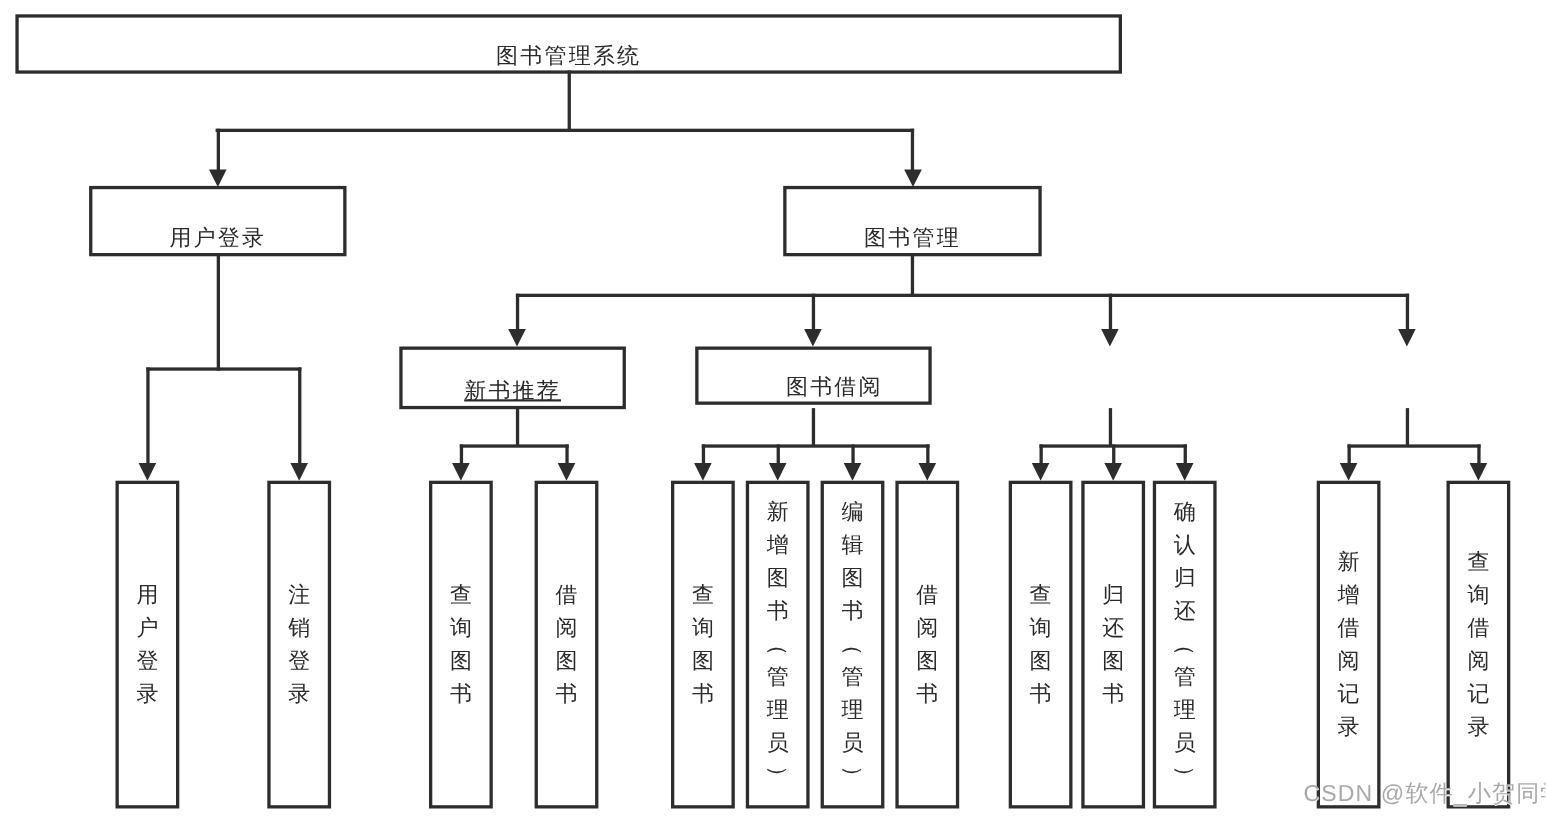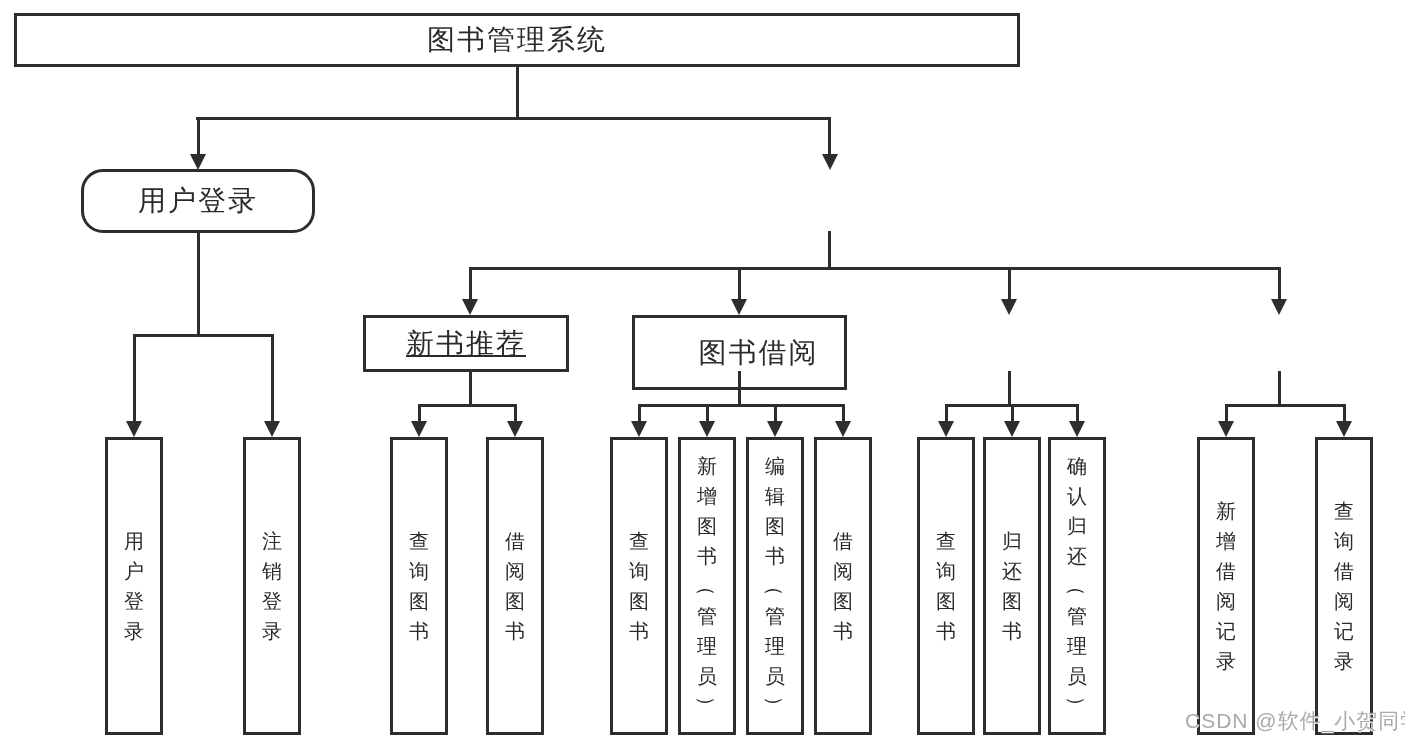--- a/index.html
+++ b/index.html
@@ -1,20 +1,20 @@
 <!DOCTYPE html>
 <html><head>
 <meta charset="utf-8">
 <style>
   html,body{margin:0;padding:0;background:#ffffff;}
   .canvas{position:relative;width:1405px;height:747px;background:#fff;overflow:hidden;
           font-family:"Liberation Sans",sans-serif;}
   .box{position:absolute;background:#fff;border:3px solid var(--line,#2d2d2d);box-sizing:border-box;
        display:flex;align-items:center;justify-content:center;color:var(--text,#2a2a2a);}
-  .hbox{font-size:28px;letter-spacing:2px;font-family:"Liberation Serif","DejaVu Serif",serif;}
+  .hbox{font-size:20px;letter-spacing:2px;font-family:"Liberation Serif","DejaVu Serif",serif;align-items:flex-end;}
   .leaf{top:437px;width:58px;height:298px;}
   .vtext{display:flex;flex-direction:column;align-items:center;justify-content:center;
          font-size:20px;font-family:"Liberation Serif","DejaVu Serif",serif;color:var(--text,#2a2a2a);}
   .vchar{display:block;height:30px;line-height:30px;text-align:center;}
   .vrot{transform:rotate(90deg);}
   .hline{position:absolute;height:3px;background:var(--line,#2d2d2d);}
   .vline{position:absolute;width:3px;background:var(--line,#2d2d2d);}
   .arrow{position:absolute;width:0;height:0;border-left:8px solid transparent;
          border-right:8px solid transparent;border-top:16px solid var(--line,#2d2d2d);}
   .watermark{position:absolute;left:1185px;top:707px;font-size:21px;letter-spacing:1px;
@@ -29,22 +29,25 @@
     <span>图书管理系统</span>
   </div>
 
   <div class="vline" style="left:516px;top:64px;height:56px;"></div>
   <div class="hline" style="left:196px;top:117px;width:635px;"></div>
   <div class="vline" style="left:197px;top:117px;height:39px;"></div>
   <div class="arrow" style="left:190px;top:154px;"></div>
   <div class="vline" style="left:828px;top:117px;height:39px;"></div>
   <div class="arrow" style="left:822px;top:154px;"></div>
 
-  <div class="box hbox" style="left:81px;top:169px;width:234px;height:64px;border-radius:22px;">
+  <div class="box hbox" style="left:81px;top:169px;width:234px;height:64px;">
     <span>用户登录</span>
+  </div>
+  <div class="box hbox" style="left:712px;top:169px;width:235px;height:64px;">
+    <span>图书管理</span>
   </div>
 
   <div class="vline" style="left:197px;top:231px;height:106px;"></div>
   <div class="hline" style="left:133px;top:334px;width:141px;"></div>
   <div class="vline" style="left:133px;top:334px;height:89px;"></div>
   <div class="arrow" style="left:126px;top:421px;"></div>
   <div class="vline" style="left:271px;top:334px;height:89px;"></div>
   <div class="arrow" style="left:264px;top:421px;"></div>
 
   <div class="vline" style="left:828px;top:231px;height:39px;"></div>
@@ -54,21 +57,21 @@
   <div class="vline" style="left:738px;top:267px;height:34px;"></div>
   <div class="arrow" style="left:731px;top:299px;"></div>
   <div class="vline" style="left:1008px;top:267px;height:34px;"></div>
   <div class="arrow" style="left:1001px;top:299px;"></div>
   <div class="vline" style="left:1278px;top:267px;height:34px;"></div>
   <div class="arrow" style="left:1271px;top:299px;"></div>
 
   <div class="box hbox" style="left:363px;top:315px;width:206px;height:57px;text-decoration:underline;">
     <span>新书推荐</span>
   </div>
-  <div class="box hbox" style="left:632px;top:315px;width:215px;height:75px;padding-left:38px;">
+  <div class="box hbox" style="left:632px;top:315px;width:215px;height:53px;padding-left:38px;">
     <span>图书借阅</span>
   </div>
 
   <div class="vline" style="left:469px;top:371px;height:34px;"></div>
   <div class="hline" style="left:418px;top:404px;width:99px;"></div>
   <div class="vline" style="left:418px;top:404px;height:19px;"></div>
   <div class="arrow" style="left:411px;top:421px;"></div>
   <div class="vline" style="left:514px;top:404px;height:19px;"></div>
   <div class="arrow" style="left:507px;top:421px;"></div>
 

